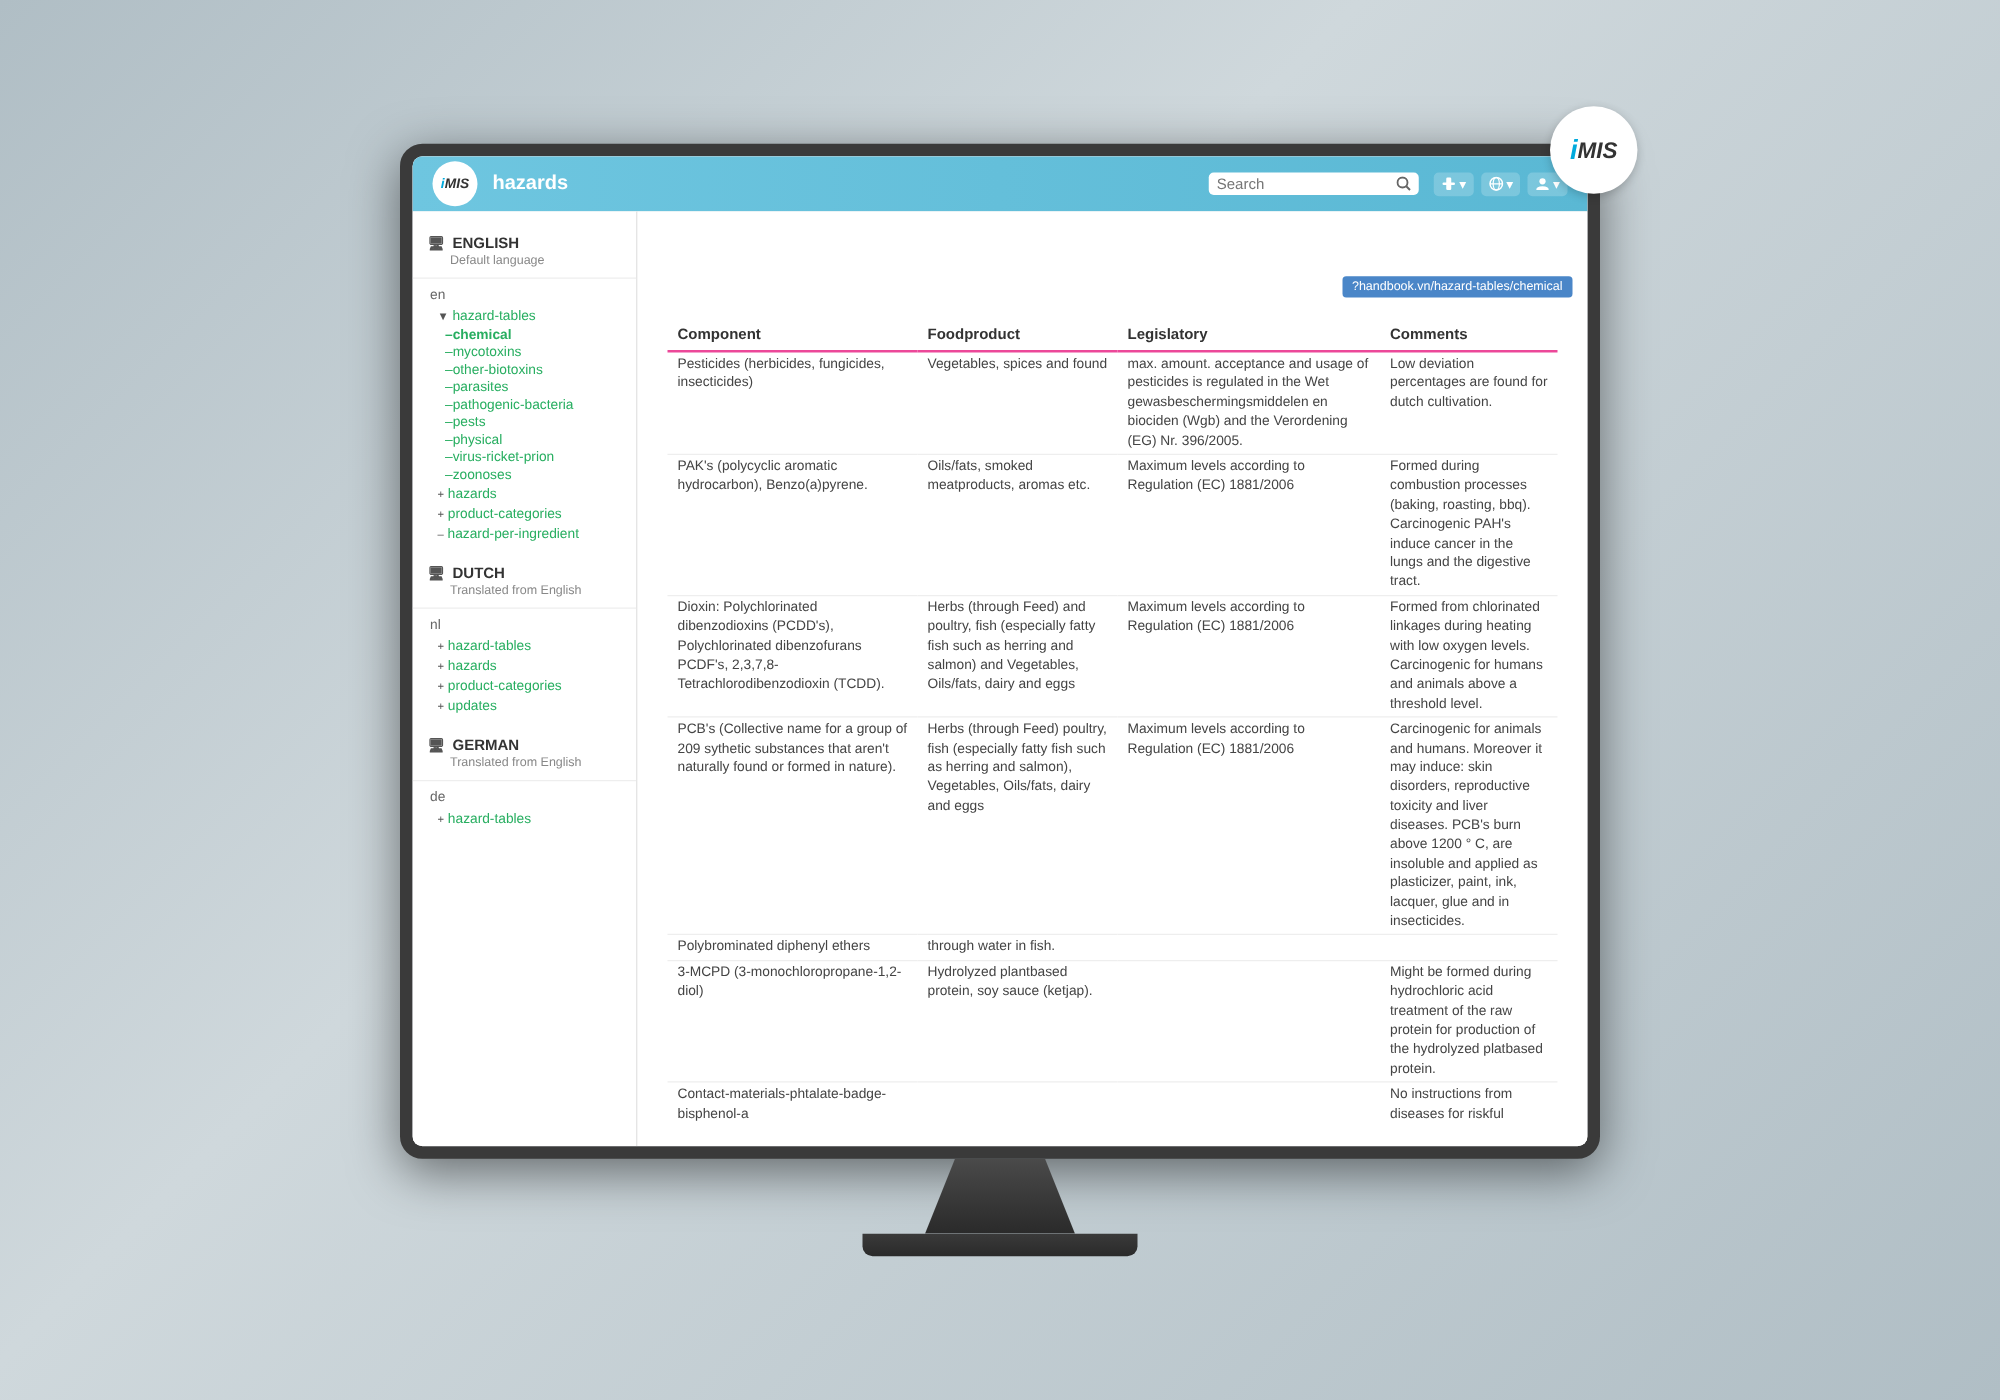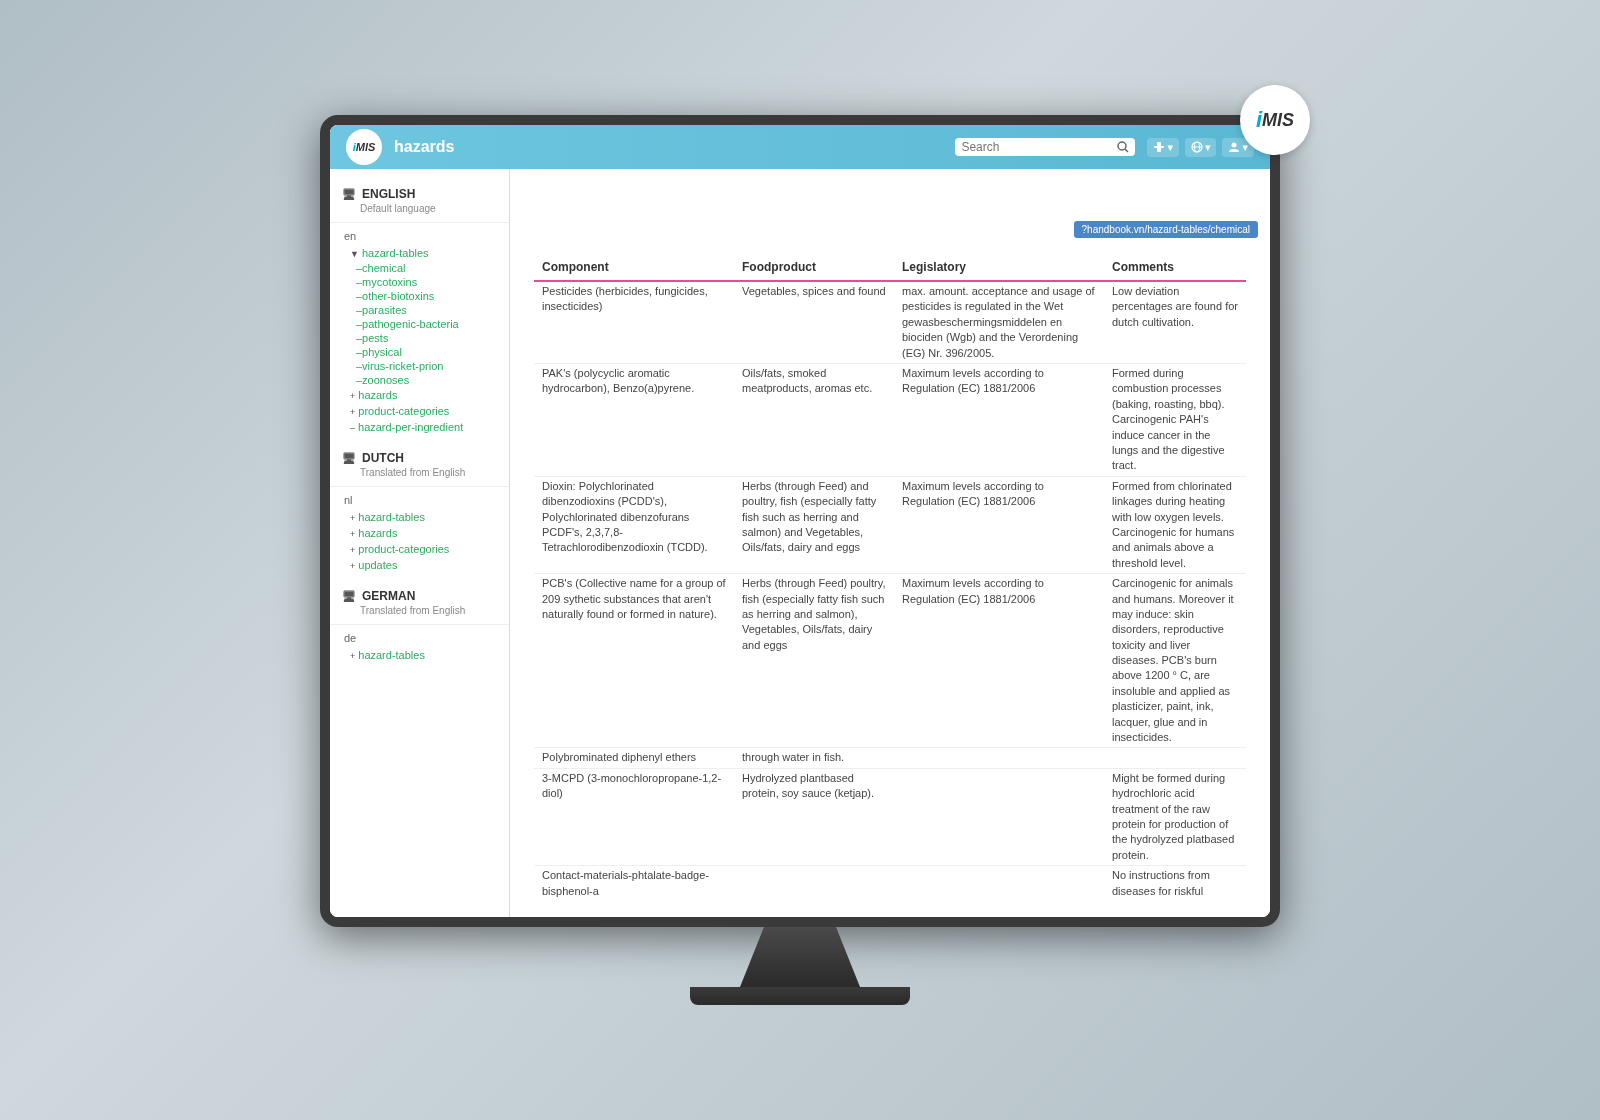--- a/index.html
+++ b/index.html
@@ -90,21 +90,21 @@
       font-size: 16px;
       font-weight: bold;
       flex: 1;
     }
     .header-search {
       display: flex;
       align-items: center;
       background: white;
       border-radius: 4px;
       padding: 2px 6px;
-      gap: 16px;
+      gap: 4px;
     }
     .header-search input {
       border: none;
       outline: none;
       font-size: 12px;
       width: 140px;
       color: #999;
     }
     .search-icon-btn {
       background: none;
@@ -179,21 +179,21 @@
       padding: 2px 14px 2px 20px;
       color: #27ae60;
       cursor: pointer;
     }
     .tree-leaf {
       font-size: 11px;
       padding: 1px 14px 1px 26px;
       color: #27ae60;
       cursor: pointer;
     }
-    .tree-leaf.active { font-weight: normal; color: #27ae60; }
+    .tree-leaf.active { font-weight: bold; color: #27ae60; }
     .tree-expand {
       display: inline-block;
       font-size: 9px;
       margin-right: 3px;
       color: #555;
     }
 
     
     .content-area {
       flex: 1;

